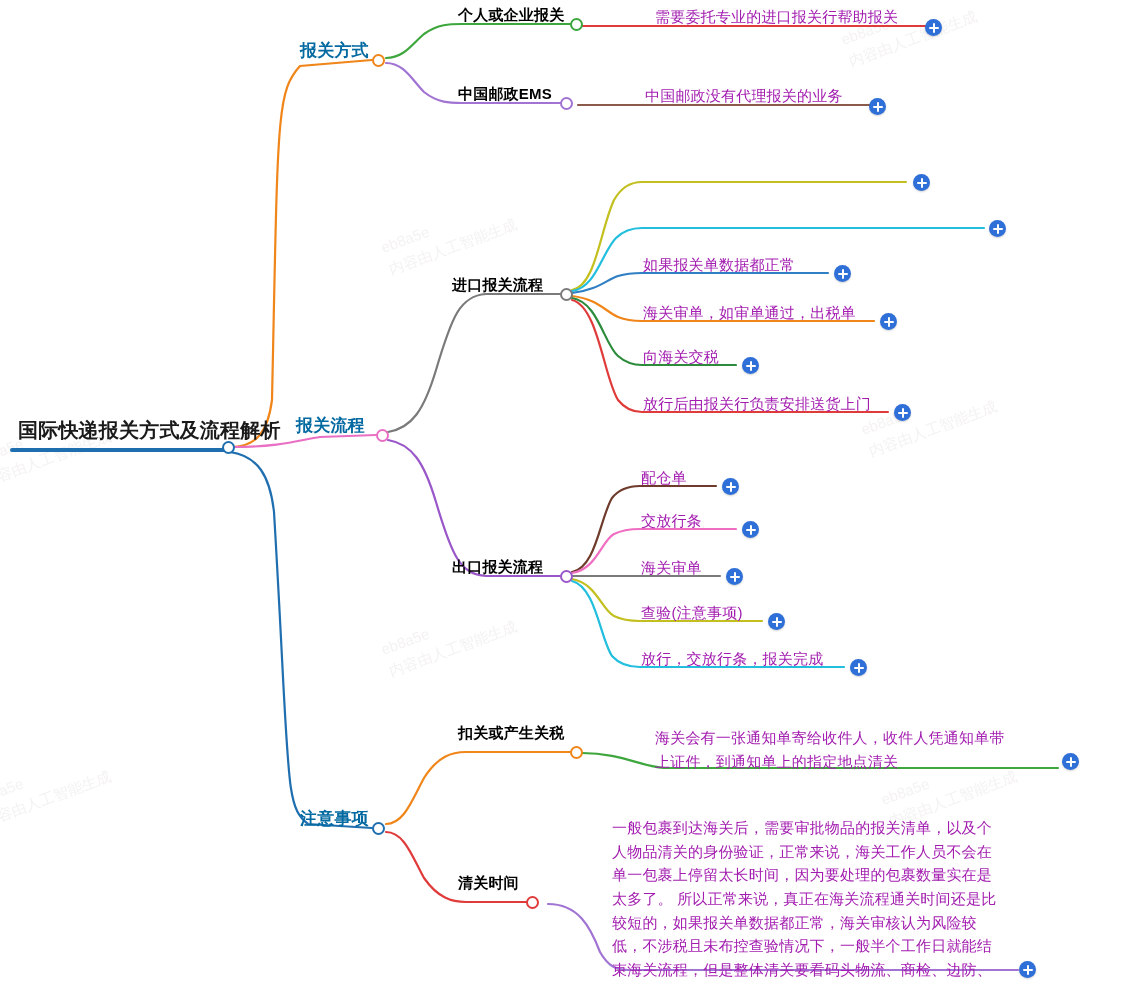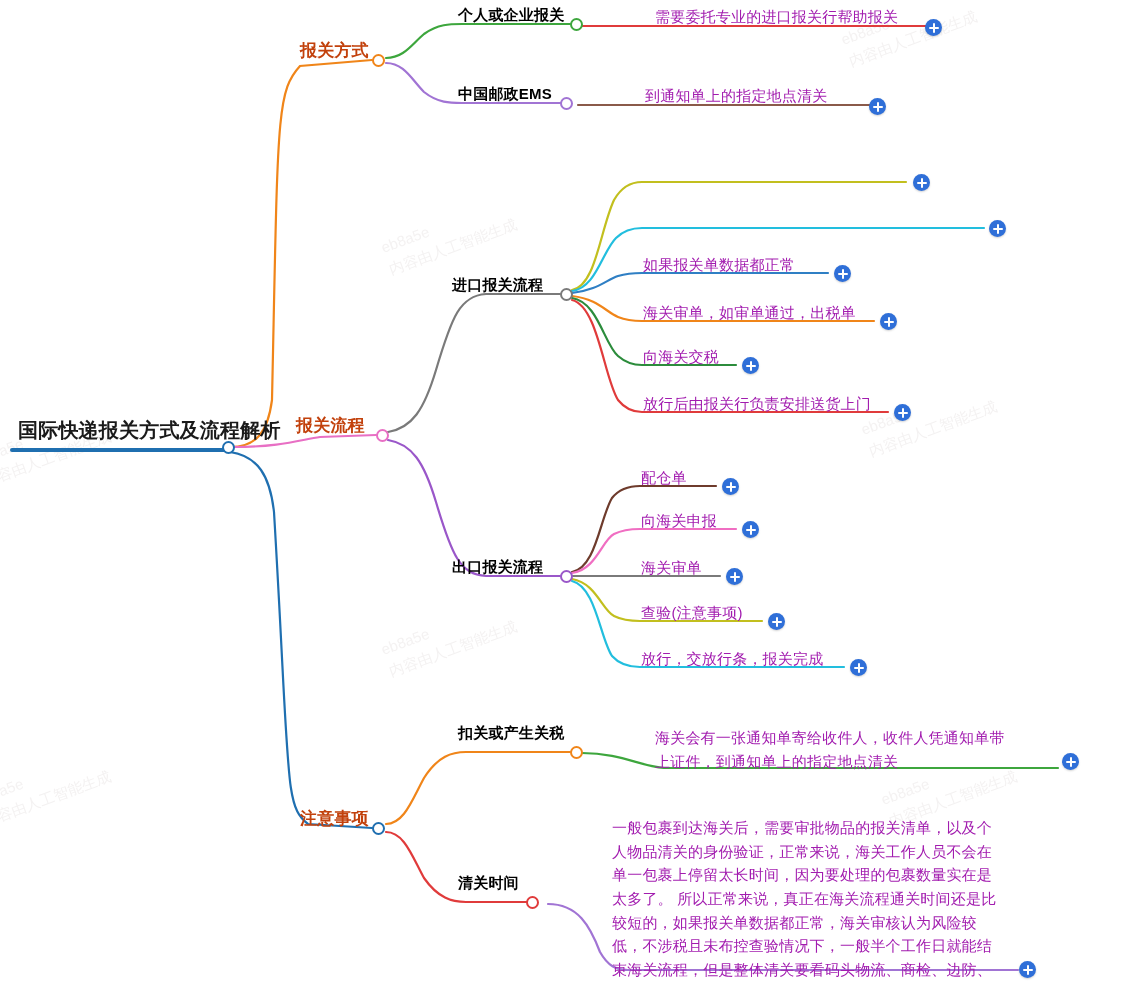--- a/index.html
+++ b/index.html
@@ -44,21 +44,21 @@
     font-size: 15px;
     font-weight: 400;
     letter-spacing: 0.2px;
   }
   .node.root .lbl {
     color: #1a1a1a;
     font-size: 20px;
     font-weight: 700;
   }
   .node.lvl1 .lbl {
-    color: #c2410c;
+    color: #0369a1;
     font-size: 17px;
     font-weight: 700;
   }
   .node.lvl2 .lbl {
     color: #000000;
     font-size: 15px;
     font-weight: 700;
   }
   .node.leaf .lbl {
     color: #a21caf;
@@ -198,21 +198,21 @@
     <span class="lbl">中国邮政EMS</span>
   </div>
   <div class="dot" style="left:560px; top:97px; border-color:#a174d4;"></div>
 
   <div class="node leaf" style="left:655px; top:8px;">
     <span class="lbl">需要委托专业的进口报关行帮助报关</span>
   </div>
   <div class="plus" style="left:925px; top:19px;"></div>
 
   <div class="node leaf" style="left:645px; top:87px;">
-    <span class="lbl">到通知单上的指定地点清关</span>
+    <span class="lbl">中国邮政没有代理报关的业务</span>
   </div>
   <div class="plus" style="left:869px; top:98px;"></div>
 
   <div class="node lvl2" style="left:452px; top:276px;">
     <span class="lbl">进口报关流程</span>
   </div>
   <div class="dot" style="left:560px; top:288px; border-color:#7a7a7a;"></div>
 
   <div class="node lvl2" style="left:452px; top:558px;">
     <span class="lbl">出口报关流程</span>
@@ -242,21 +242,21 @@
     <span class="lbl">放行后由报关行负责安排送货上门</span>
   </div>
   <div class="plus" style="left:894px; top:404px;"></div>
 
   <div class="node leaf" style="left:641px; top:469px;">
     <span class="lbl">配仓单</span>
   </div>
   <div class="plus" style="left:722px; top:478px;"></div>
 
   <div class="node leaf" style="left:641px; top:512px;">
-    <span class="lbl">向海关申报</span>
+    <span class="lbl">交放行条</span>
   </div>
   <div class="plus" style="left:742px; top:521px;"></div>
 
   <div class="node leaf" style="left:641px; top:559px;">
     <span class="lbl">海关审单</span>
   </div>
   <div class="plus" style="left:726px; top:568px;"></div>
 
   <div class="node leaf" style="left:641px; top:604px;">
     <span class="lbl">查验(注意事项)</span>

